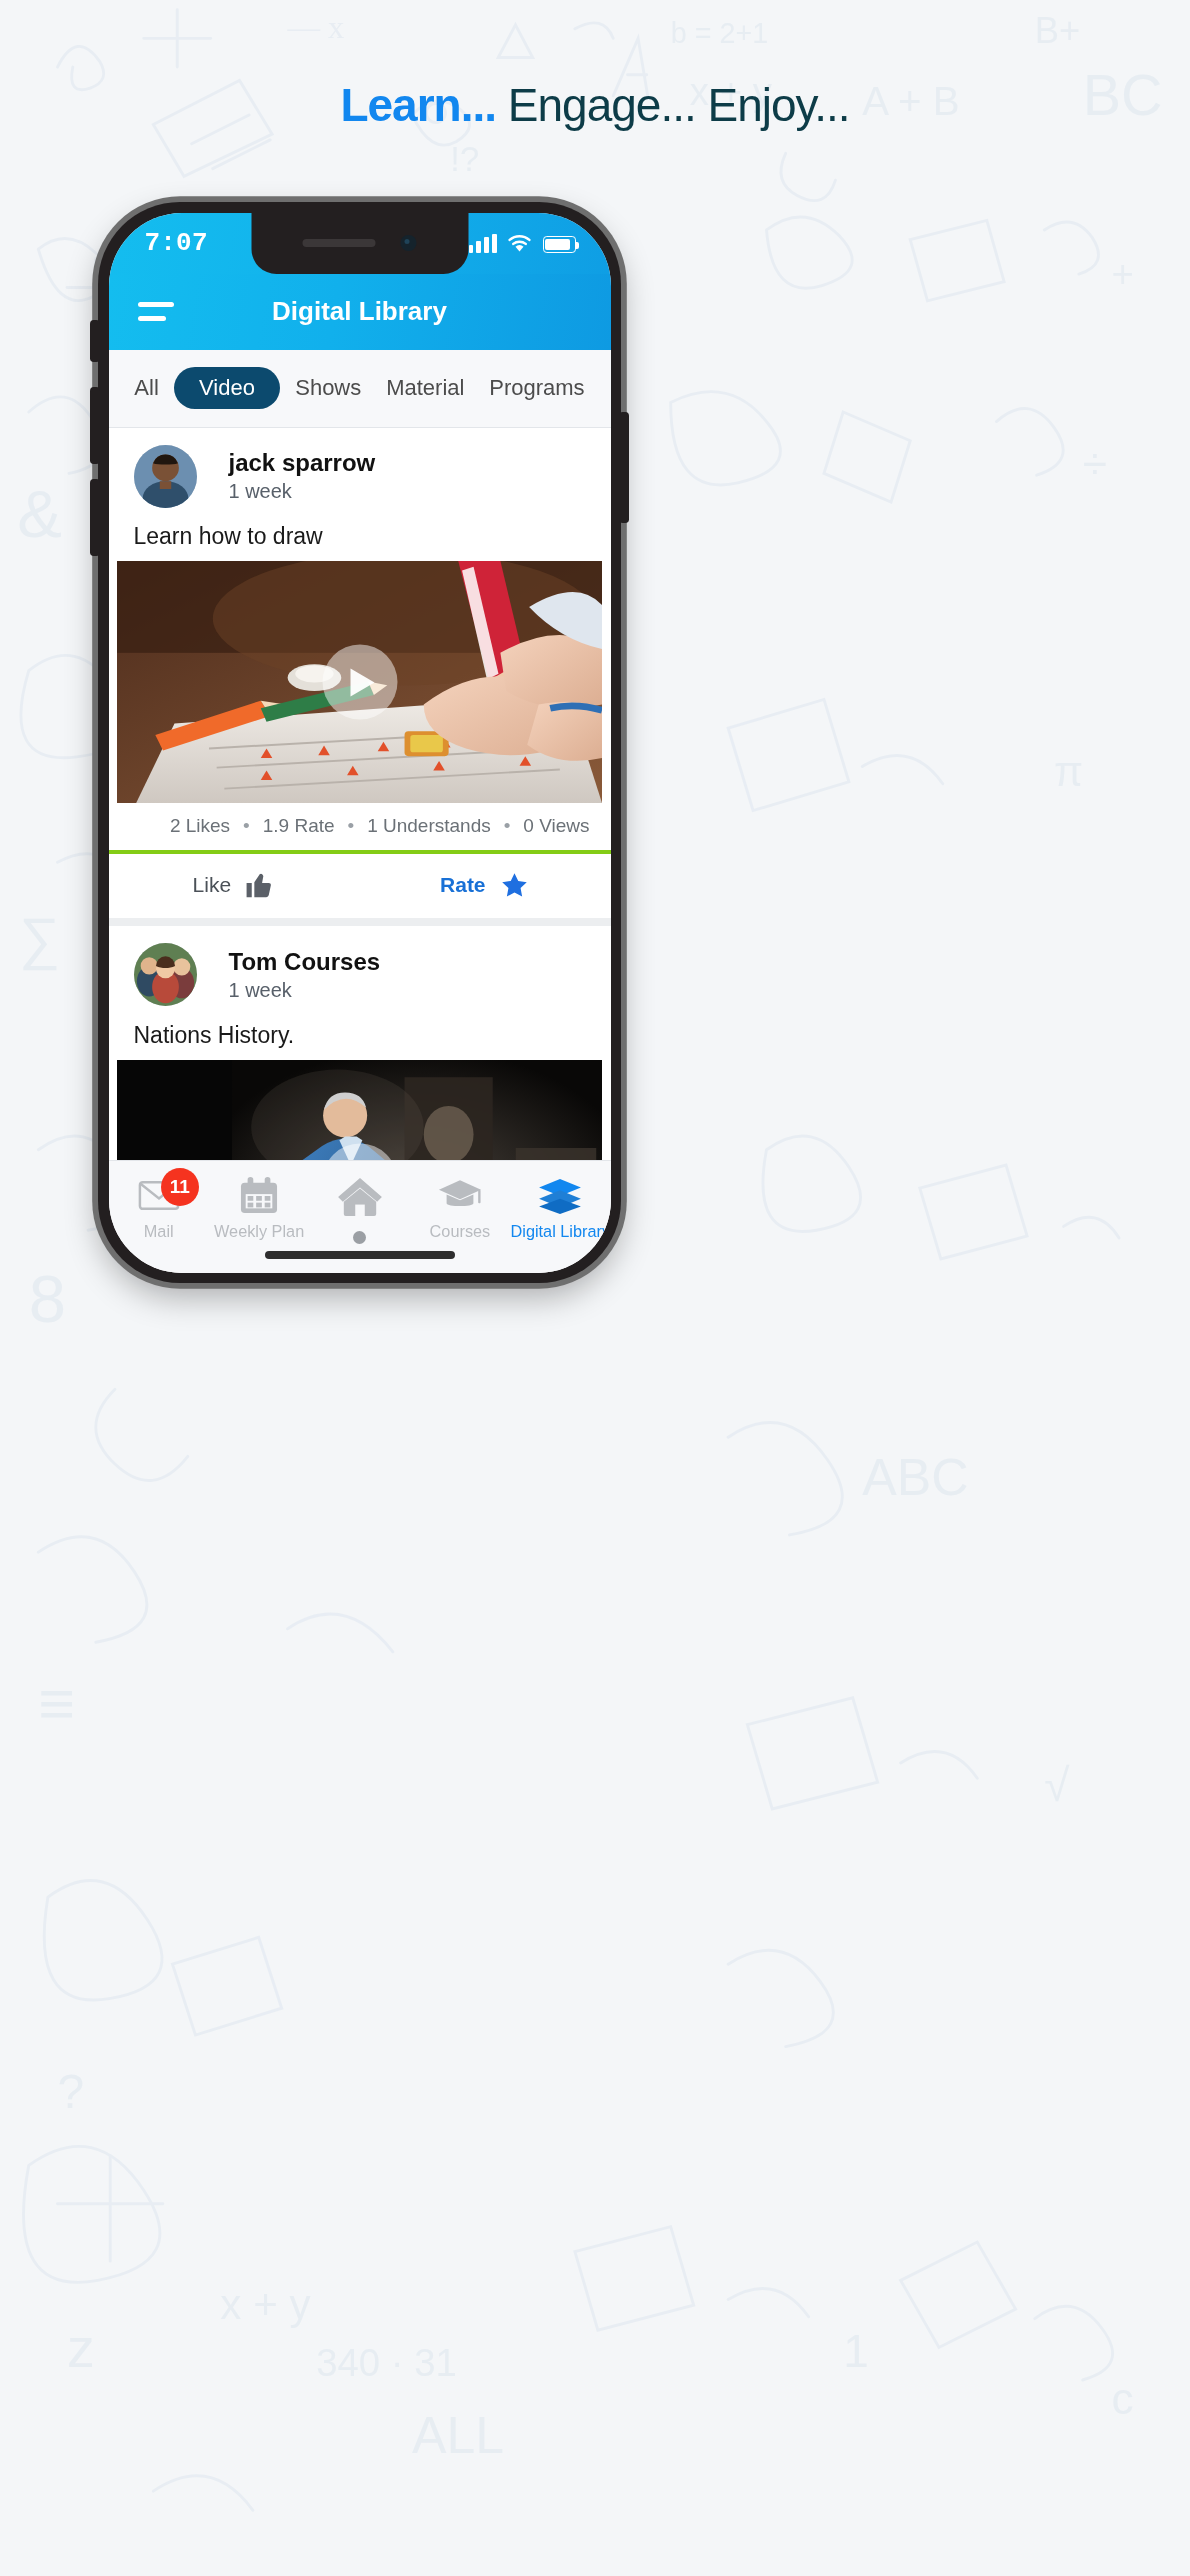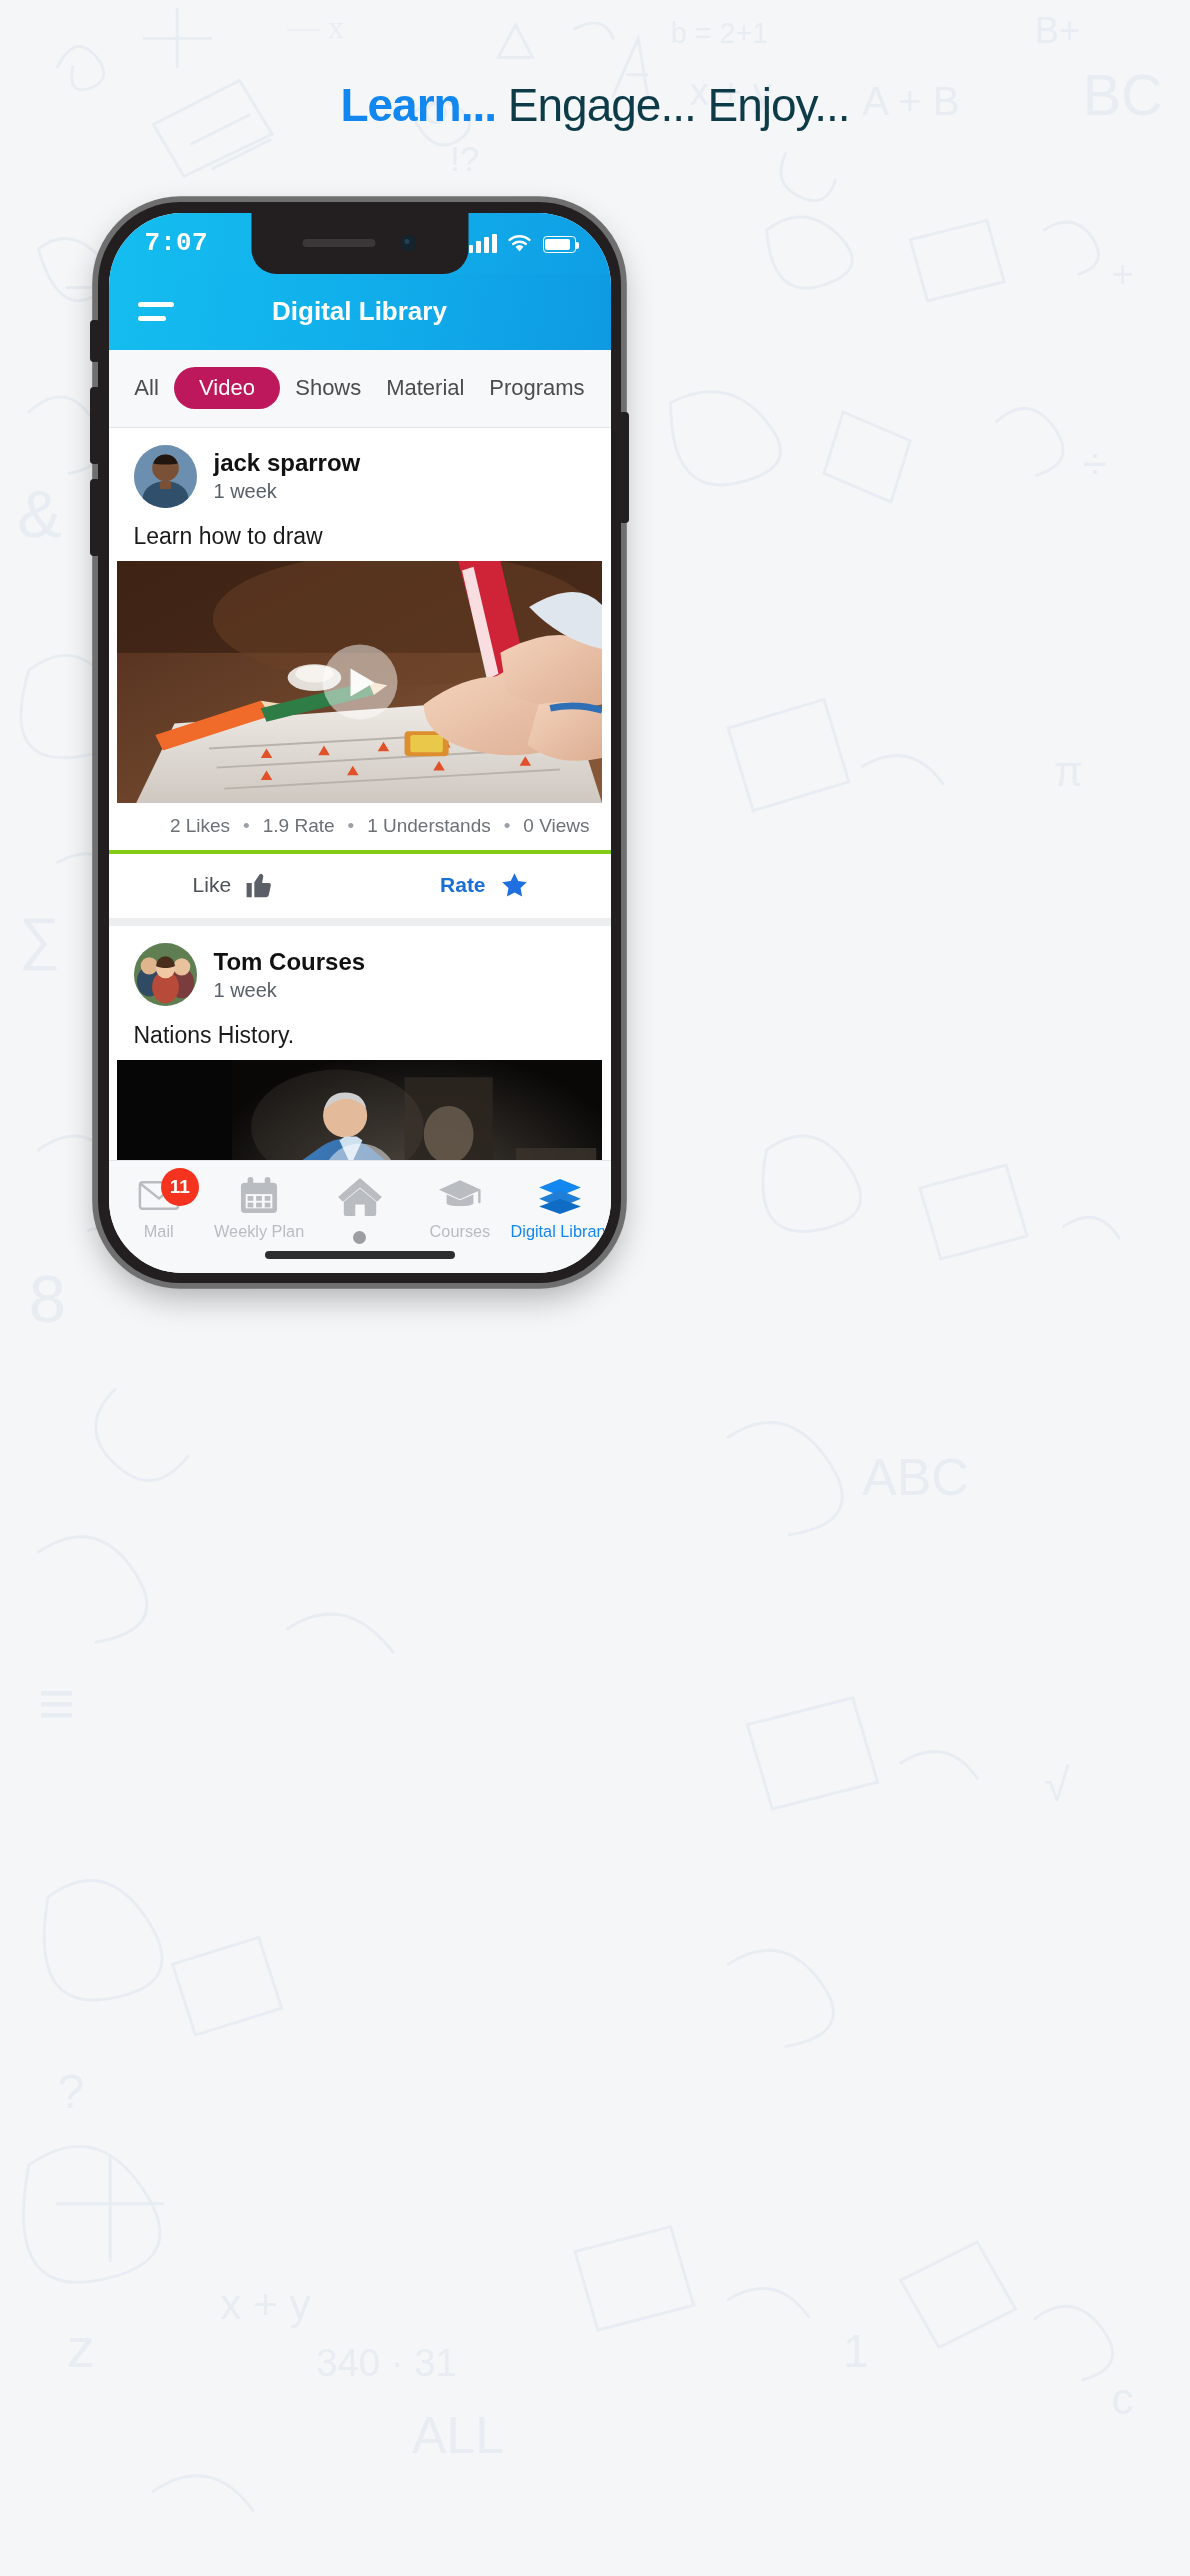--- a/index.html
+++ b/index.html
@@ -86,30 +86,30 @@
   }
 
   
   .tabs {
     position:absolute; top:137px; left:0; width:100%; height:78px;
     background:#f7f8fa; display:flex; align-items:center;
     justify-content:space-around; z-index:9; padding:0 13.4px;
     border-bottom:1px solid #e3e6ea;
   }
   .tab { font-size:22px; color:#4c4c4c; padding:6.7px 9.6px; cursor:pointer; white-space:nowrap; }
-  .tab.active { background:#be185d; color:#fff; border-radius:21px; padding:7.7px 25px; }
+  .tab.active { background:#0c4a6e; color:#fff; border-radius:21px; padding:7.7px 25px; }
 
   
   .feed {
     position:absolute; top:215px; left:0; right:0; bottom:113px;
     background:#eceef0; overflow:hidden; z-index:8;
   }
   .post { background:#fff; }
   .post + .post { margin-top:8.6px; }
-  .post-head { display:flex; align-items:center; gap:17px; padding:17px 25px 9.6px; }
+  .post-head { display:flex; align-items:center; gap:32px; padding:17px 25px 9.6px; }
   .avatar { width:63px; height:63px; border-radius:50%; overflow:hidden; flex:none; background:#cfd6dc; }
   .avatar svg { display:block; width:100%; height:100%; }
   .pname { font-size:24px; font-weight:bold; color:#111; line-height:1.25; }
   .ptime { font-size:20px; color:#58606a; line-height:1.3; }
   .pcaption { font-size:23px; color:#1a1a1a; padding:5.8px 25px 11.5px; }
 
   
   .media { position:relative; width:485px; height:242px; margin:0 auto; overflow:hidden; background:#111; }
   .media svg { display:block; width:100%; height:100%; }
   .playbtn {

